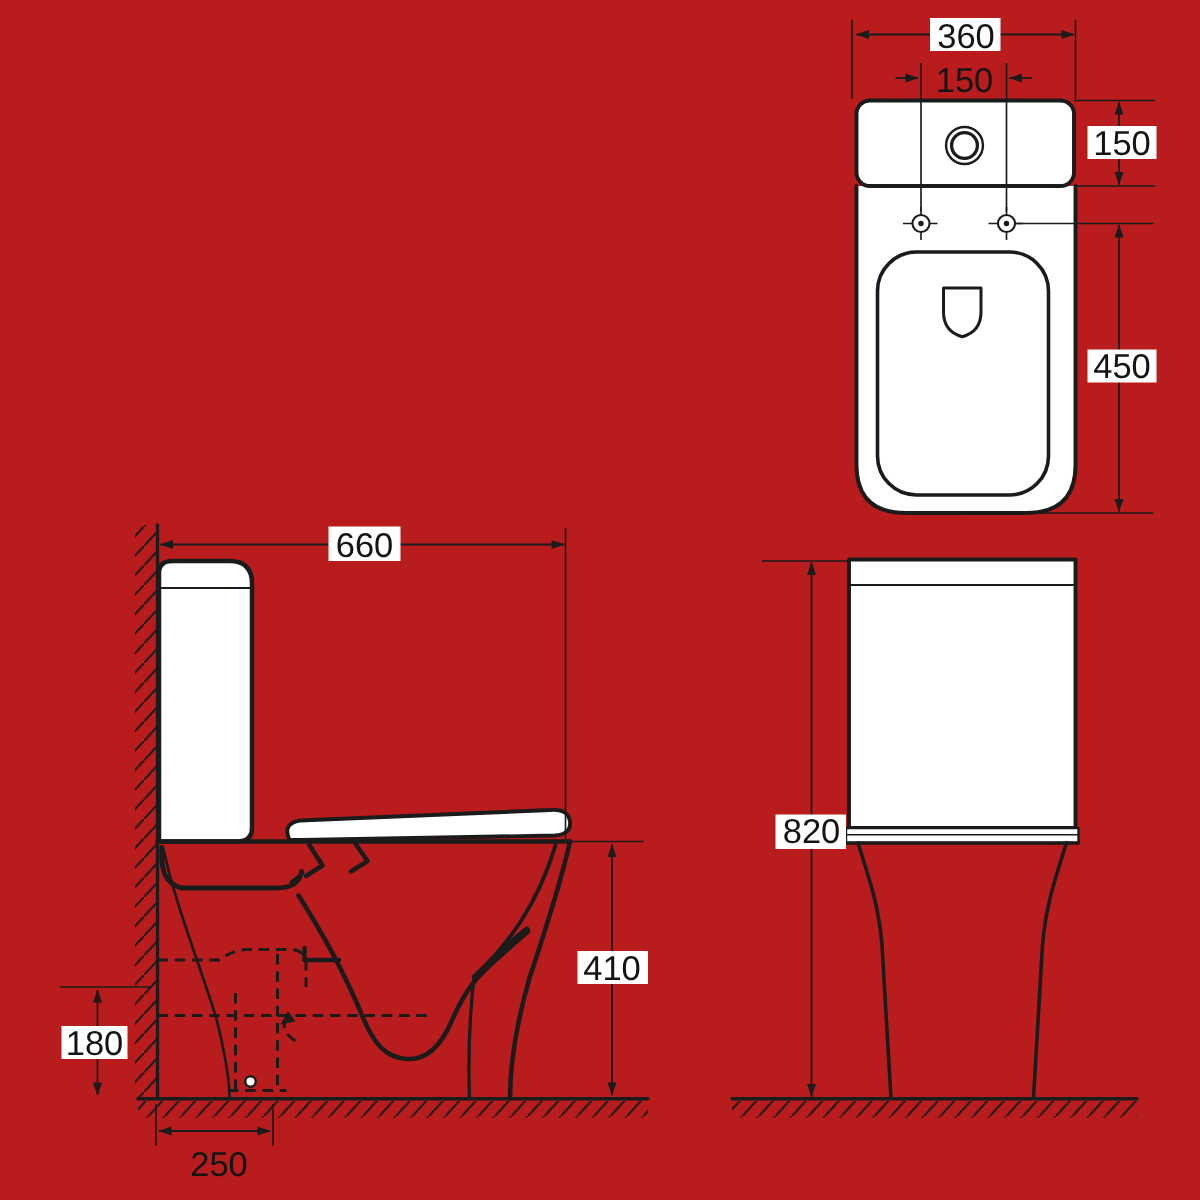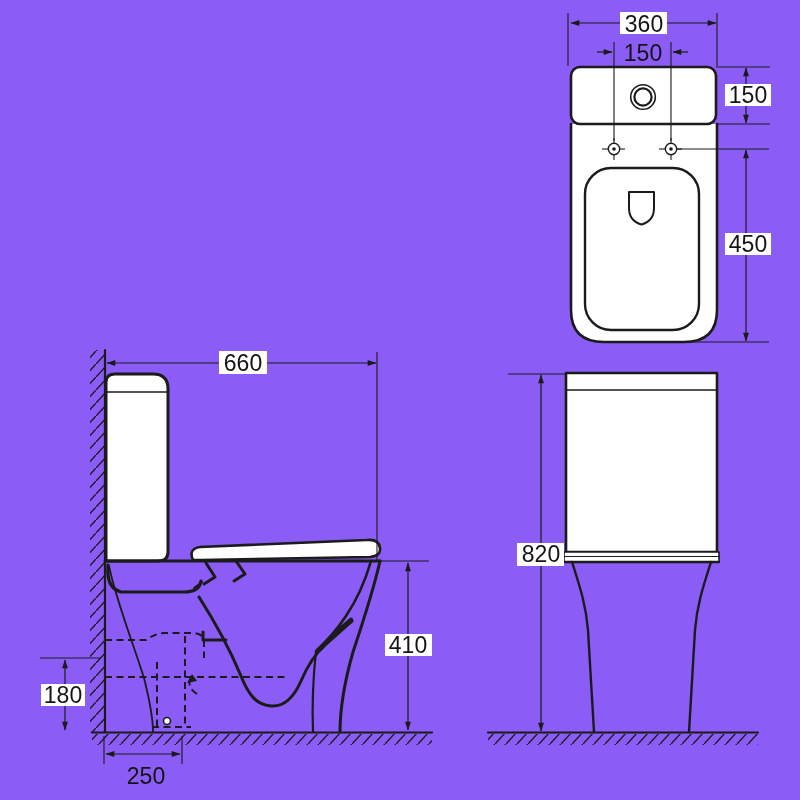--- a/index.html
+++ b/index.html
@@ -1,16 +1,16 @@
 <!DOCTYPE html>
 <html><head>
 <meta charset="utf-8">
 <style>
   html,body{margin:0;padding:0;background:#ffffff;}
-  .stage{width:800px;height:800px;position:relative;background:#8b5cf6;}
+  .stage{width:800px;height:800px;position:relative;background:#b91c1c;}
   svg{display:block;}
   
   .k{stroke:#1b1b1b;fill:none;stroke-linecap:round;stroke-linejoin:round;}
   .w11{stroke-width:1.1}.w13{stroke-width:1.3}.w14{stroke-width:1.4}
   .w16{stroke-width:1.6}.w18{stroke-width:1.8}.w2{stroke-width:2}.w22{stroke-width:2.2}
   .w24{stroke-width:2.4}.w26{stroke-width:2.6}.w3{stroke-width:3}.w32{stroke-width:3.2}.w45{stroke-width:4.5}
   .fw{fill:#ffffff;}
   .dash{stroke-dasharray:7 4.5;stroke-linecap:butt;}
   .dim{stroke:#1b1b1b;stroke-width:1.2;fill:none;}
   .ext{stroke:#1b1b1b;stroke-width:1.1;fill:none;}

